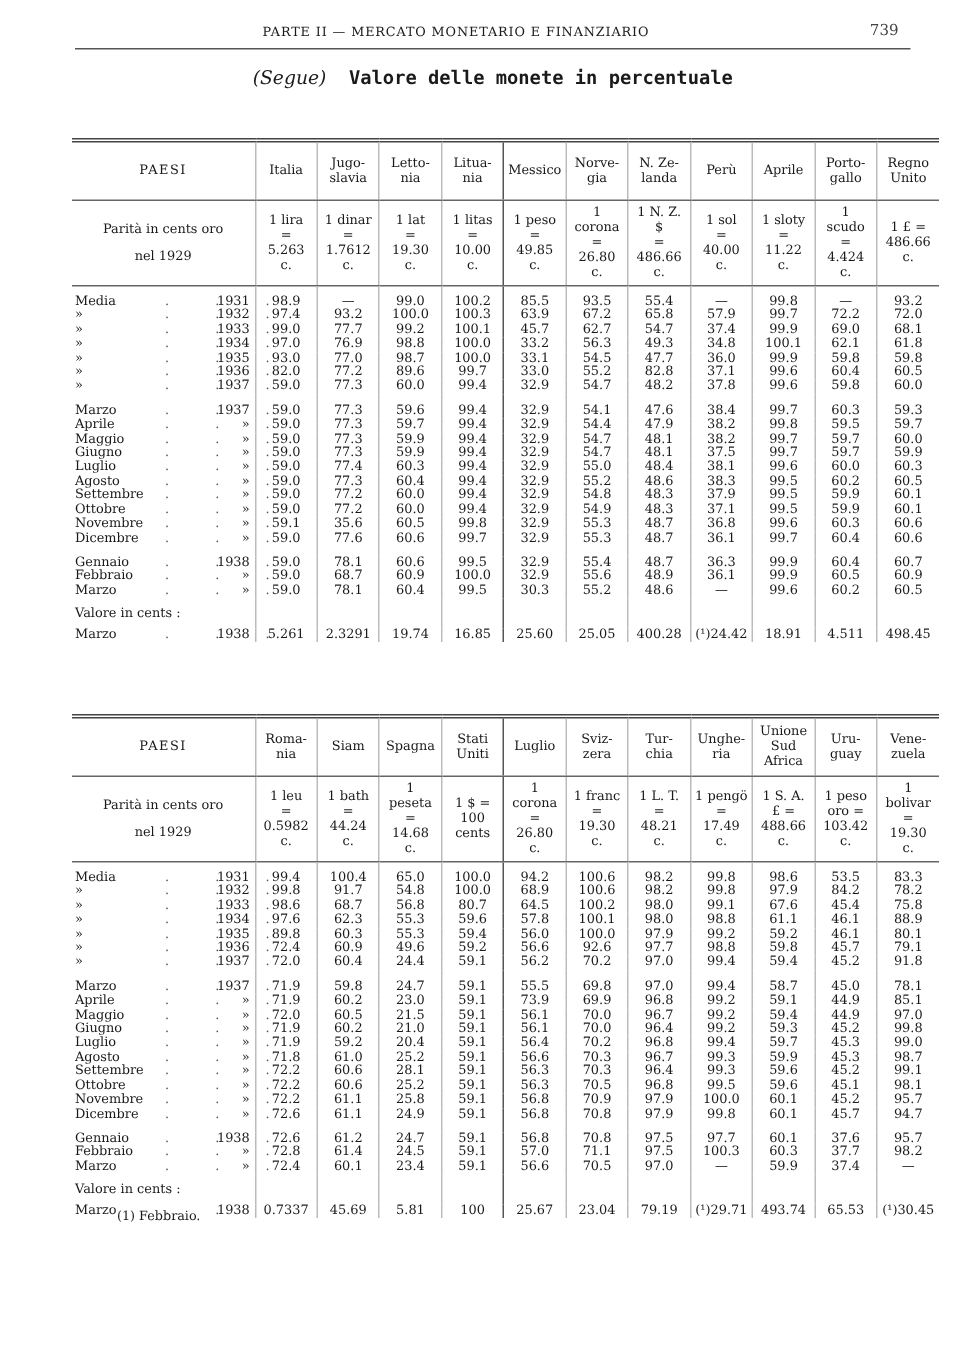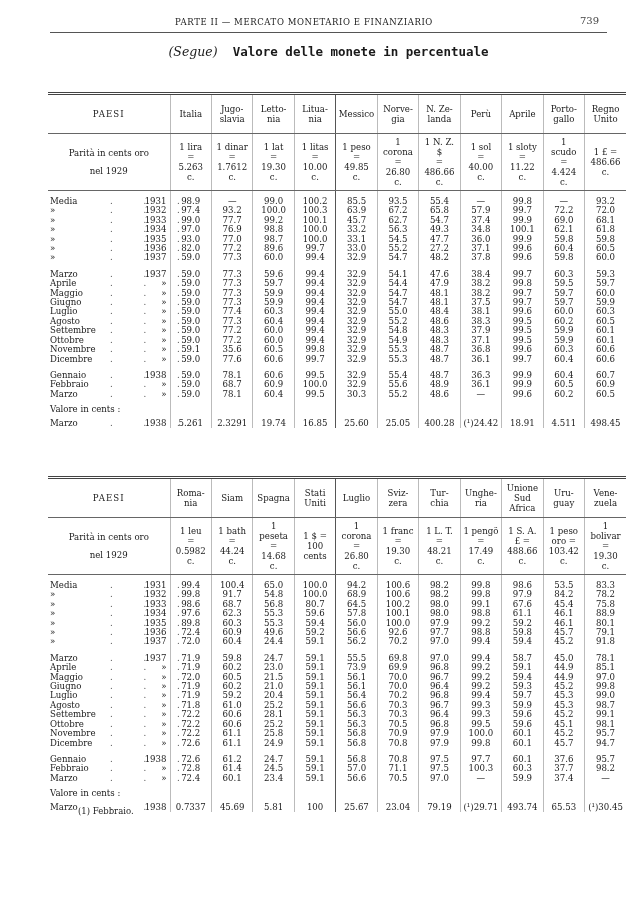--- a/index.html
+++ b/index.html
@@ -218,21 +218,21 @@
         <td class="num">59.8</td>
       </tr>
       <tr>
         <td class="label" style="position: relative;"><span>»</span><span style="position: absolute; left: 62px; letter-spacing: 14px; color: rgb(85, 85, 85);">.&nbsp;.&nbsp;.</span><span style="position: absolute; right: 3px;">1936</span></td>
         <td class="num">82.0</td>
         <td class="num">77.2</td>
         <td class="num">89.6</td>
         <td class="num">99.7</td>
         <td class="num bold-sep">33.0</td>
         <td class="num">55.2</td>
-        <td class="num">27.2</td>
+        <td class="num">82.8</td>
         <td class="num">37.1</td>
         <td class="num">99.6</td>
         <td class="num">60.4</td>
         <td class="num">60.5</td>
       </tr>
       <tr>
         <td class="label" style="position: relative;"><span>»</span><span style="position: absolute; left: 62px; letter-spacing: 14px; color: rgb(85, 85, 85);">.&nbsp;.&nbsp;.</span><span style="position: absolute; right: 3px;">1937</span></td>
         <td class="num">59.0</td>
         <td class="num">77.3</td>
         <td class="num">60.0</td>

